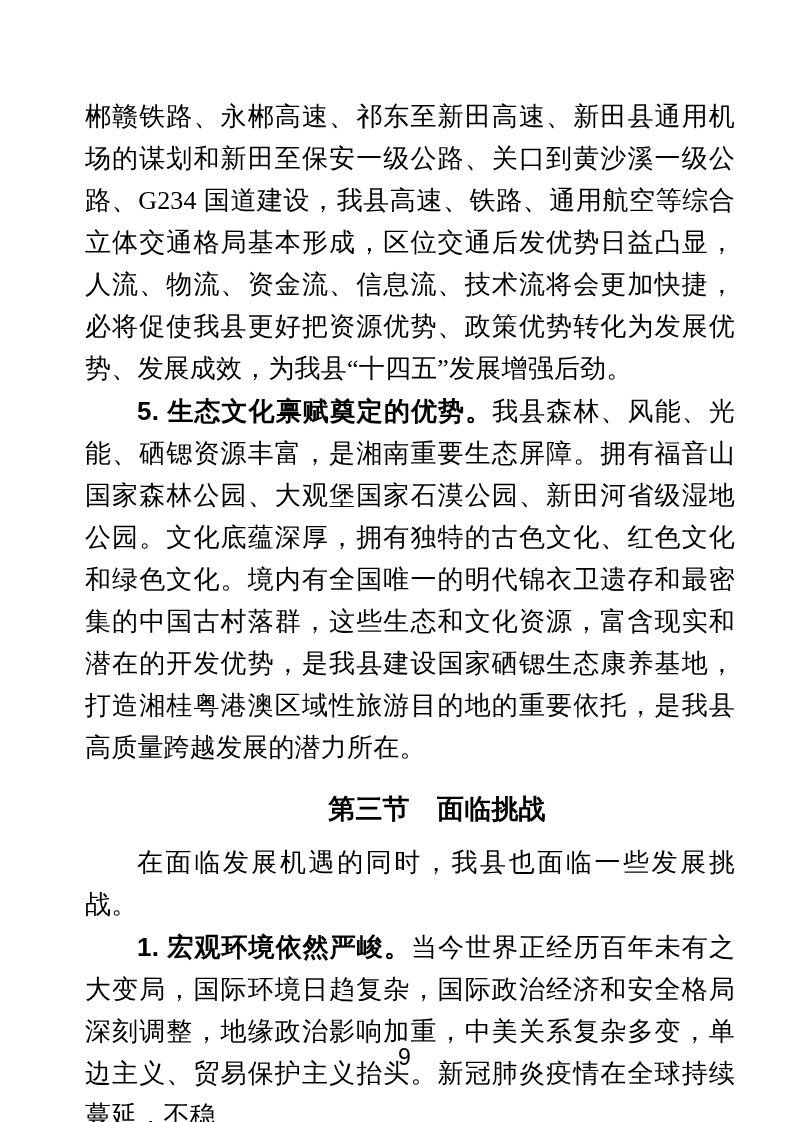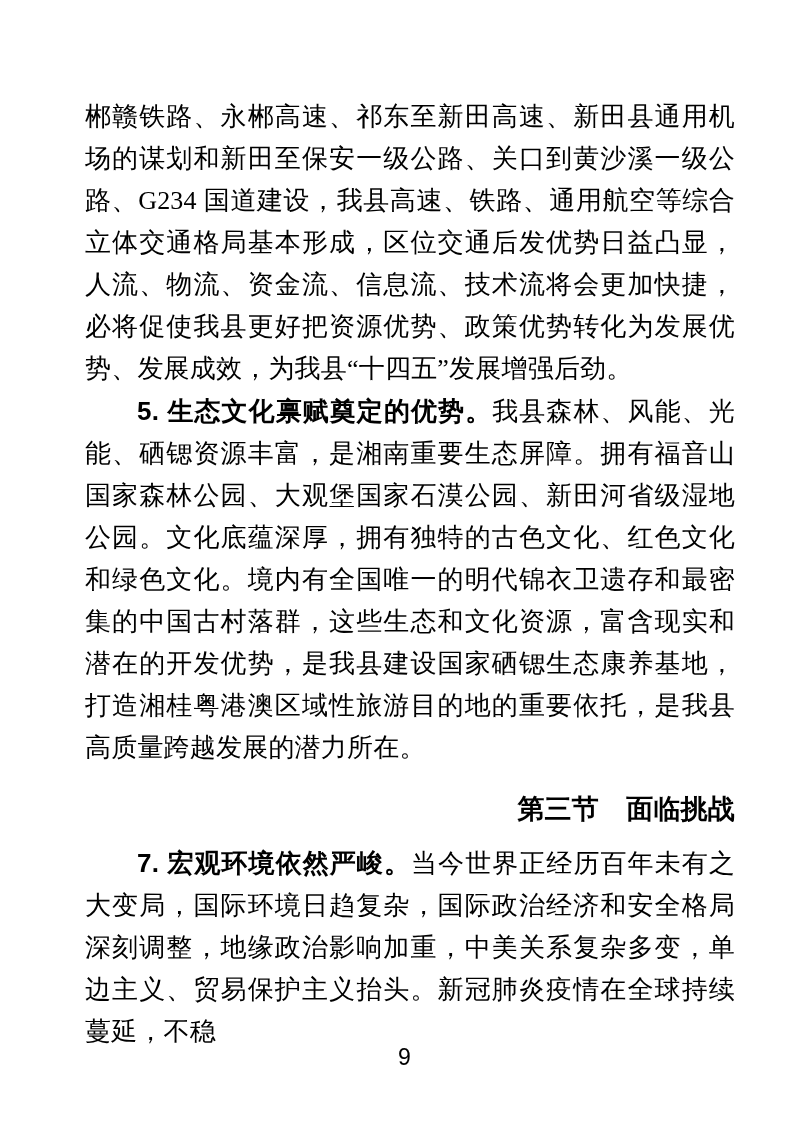--- a/index.html
+++ b/index.html
@@ -40,21 +40,21 @@
     font-family: "Liberation Sans", "DejaVu Sans", sans-serif;
   }
   .section-heading {
     font-weight: bold;
     font-family: "Liberation Sans", "DejaVu Sans", sans-serif;
     font-size: 27px;
     text-indent: 2em;
     margin: 0;
     padding-top: 19px;
     padding-bottom: 12px;
-    text-align: right;
+    text-align: center;
   }
   .page-number {
     position: absolute;
     left: 0;
     top: 1044px;
     width: 100%;
     text-align: center;
     font-size: 23px;
     font-family: "Liberation Sans", "DejaVu Sans", sans-serif;
     color: #000000;
@@ -65,19 +65,20 @@
 
 <div class="page">
   <div class="content">
 
     <p class="continuation">郴赣铁路、永郴高速、祁东至新田高速、新田县通用机场的谋划和新田至保安一级公路、关口到黄沙溪一级公路、G234 国道建设，我县高速、铁路、通用航空等综合立体交通格局基本形成，区位交通后发优势日益凸显，人流、物流、资金流、信息流、技术流将会更加快捷，必将促使我县更好把资源优势、政策优势转化为发展优势、发展成效，为我县“十四五”发展增强后劲。</p>
 
     <p><span class="lead">5. 生态文化禀赋奠定的优势。</span><span>我县森林、风能、光能、硒锶资源丰富，是湘南重要生态屏障。拥有福音山国家森林公园、大观堡国家石漠公园、新田河省级湿地公园。文化底蕴深厚，拥有独特的古色文化、红色文化和绿色文化。境内有全国唯一的明代锦衣卫遗存和最密集的中国古村落群，这些生态和文化资源，富含现实和潜在的开发优势，是我县建设国家硒锶生态康养基地，打造湘桂粤港澳区域性旅游目的地的重要依托，是我县高质量跨越发展的潜力所在。</span></p>
 
     <h2 class="section-heading">第三节　面临挑战</h2>
 
+    <p>在面临发展机遇的同时，我县也面临一些发展挑战。</p>
 
-    <p><span class="lead">7. 宏观环境依然严峻。</span><span>当今世界正经历百年未有之大变局，国际环境日趋复杂，国际政治经济和安全格局深刻调整，地缘政治影响加重，中美关系复杂多变，单边主义、贸易保护主义抬头。新冠肺炎疫情在全球持续蔓延，不稳</span></p>
+    <p><span class="lead">1. 宏观环境依然严峻。</span><span>当今世界正经历百年未有之大变局，国际环境日趋复杂，国际政治经济和安全格局深刻调整，地缘政治影响加重，中美关系复杂多变，单边主义、贸易保护主义抬头。新冠肺炎疫情在全球持续蔓延，不稳</span></p>
 
   </div>
 
   <div class="page-number">9</div>
 </div>
 
 </body></html>

